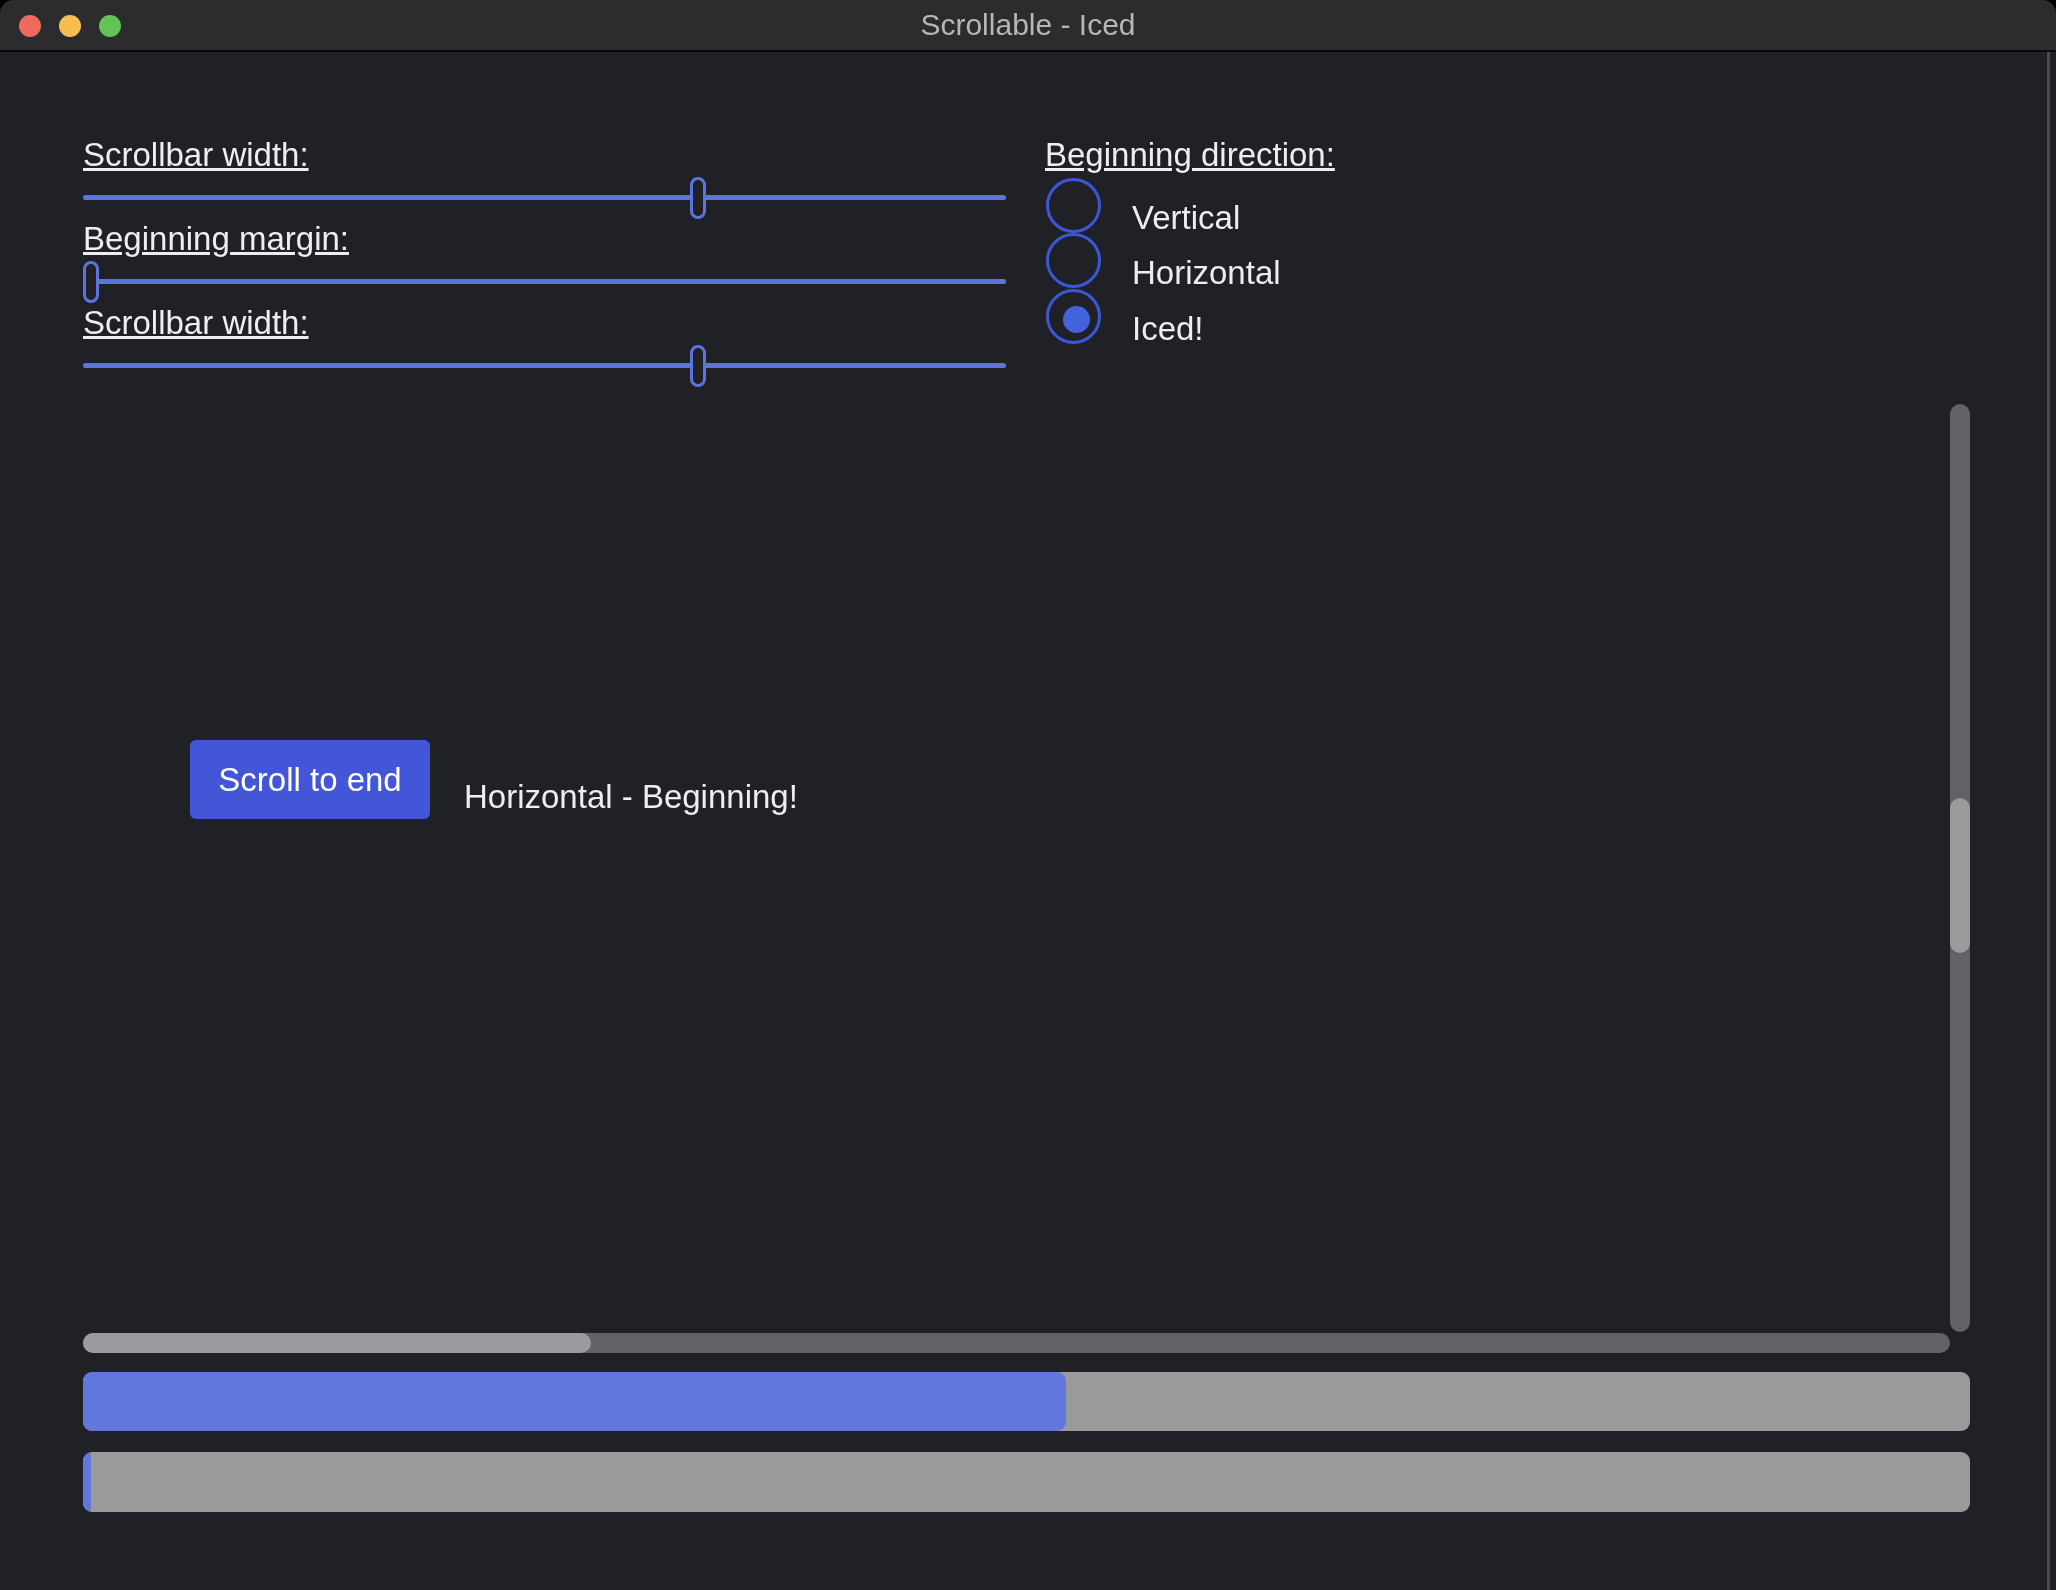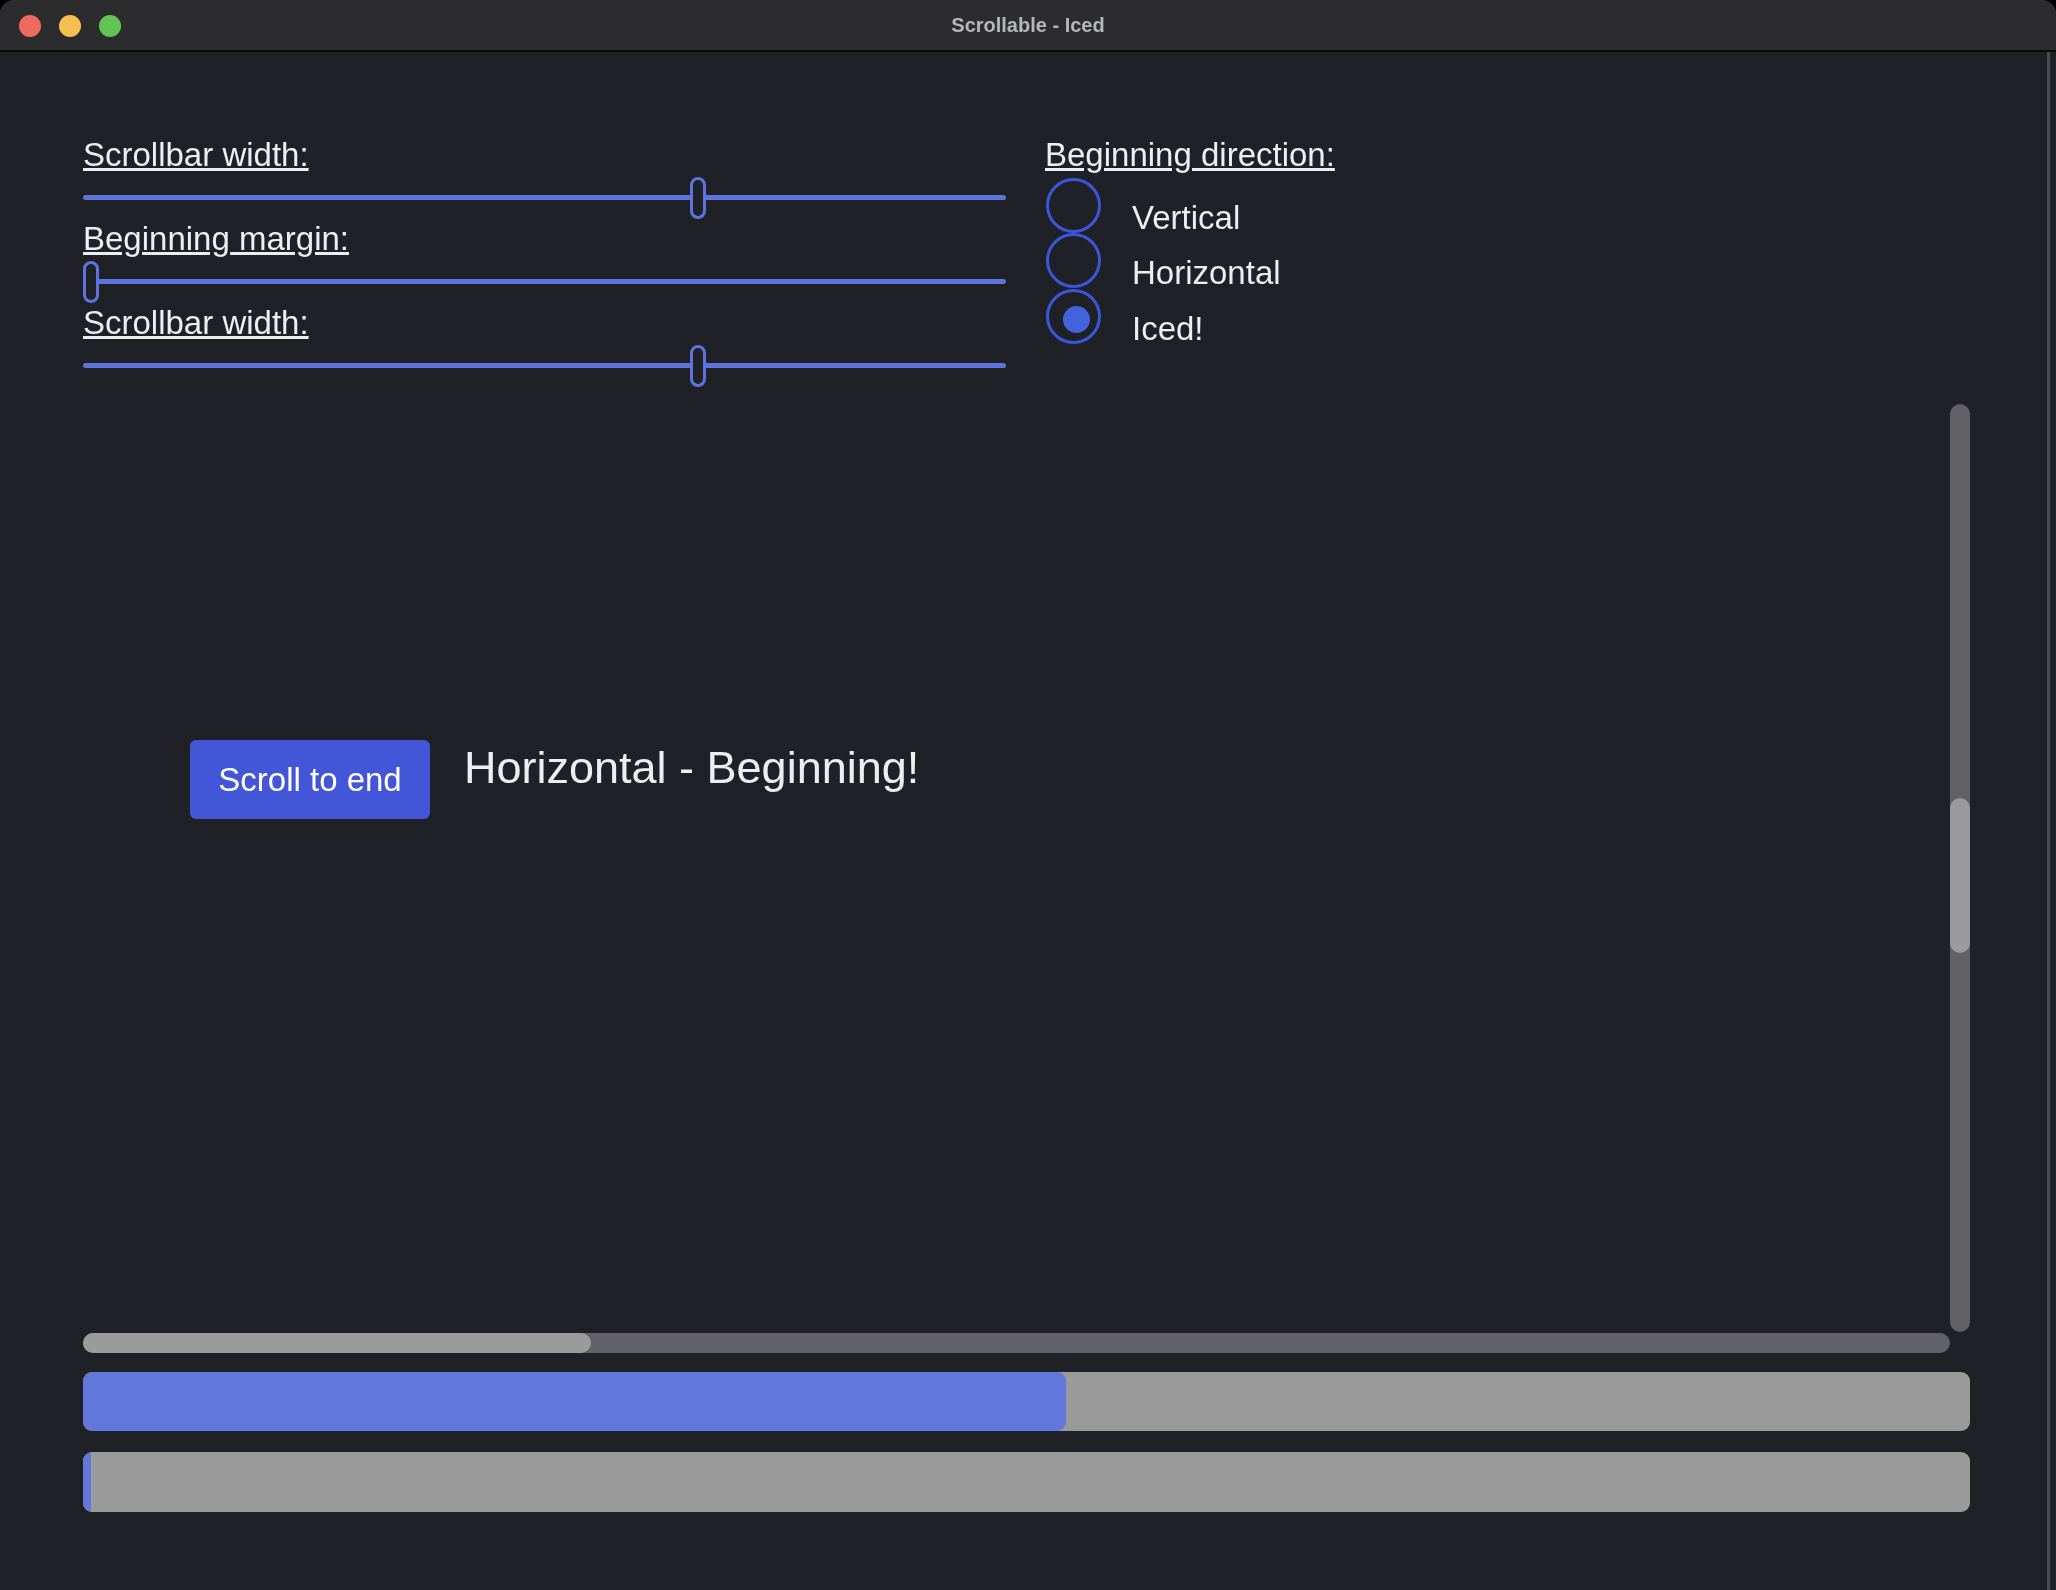--- a/index.html
+++ b/index.html
@@ -13,21 +13,21 @@
     border-radius:14px 14px 0 0;
   }
   
   .titlebar{
     position:absolute;left:0;right:0;top:0;height:52px;
     background:var(--titlebar);border-radius:14px 14px 0 0;
     border-bottom:2px solid #0b0b0c;box-sizing:border-box;
   }
   .title{
     position:absolute;left:0;right:0;top:0;height:50px;line-height:50px;
-    text-align:center;font-size:20px;font-weight:bold;color:var(--title-text);
+    text-align:center;font-size:30px;font-weight:normal;color:var(--title-text);
   }
   .lights{position:absolute;left:19px;top:15px;display:flex;gap:18px;}
   .light{width:22px;height:22px;border-radius:50%;}
   .light.red{background:var(--traffic-red);}
   .light.yellow{background:var(--traffic-yellow);}
   .light.green{background:var(--traffic-green);}
 
   
   .lbl{position:absolute;font-size:33px;color:var(--text);white-space:nowrap;text-decoration:underline;}
 
@@ -62,22 +62,22 @@
   }
 
   
   .btn{
     position:absolute;left:142px;top:740px;width:240px;height:79px;
     background:var(--button-blue);border-radius:6px;border:none;
     color:#ffffff;font-size:33px;font-family:inherit;cursor:pointer;
     display:flex;align-items:center;justify-content:center;margin-left:48px;
   }
   .status{
-    position:absolute;left:464px;top:728px;height:79px;line-height:79px;
-    font-size:45px;color:var(--text);white-space:nowrap;
+    position:absolute;left:464px;top:757px;height:79px;line-height:79px;
+    font-size:33px;color:var(--text);white-space:nowrap;
   }
 
   
   .vbar{
     position:absolute;left:1950px;top:404px;width:20px;height:928px;
     background:var(--bar-track);border-radius:10px;
   }
   .vbar .thumb{
     position:absolute;left:0;right:0;background:var(--bar-thumb);border-radius:10px;
   }

